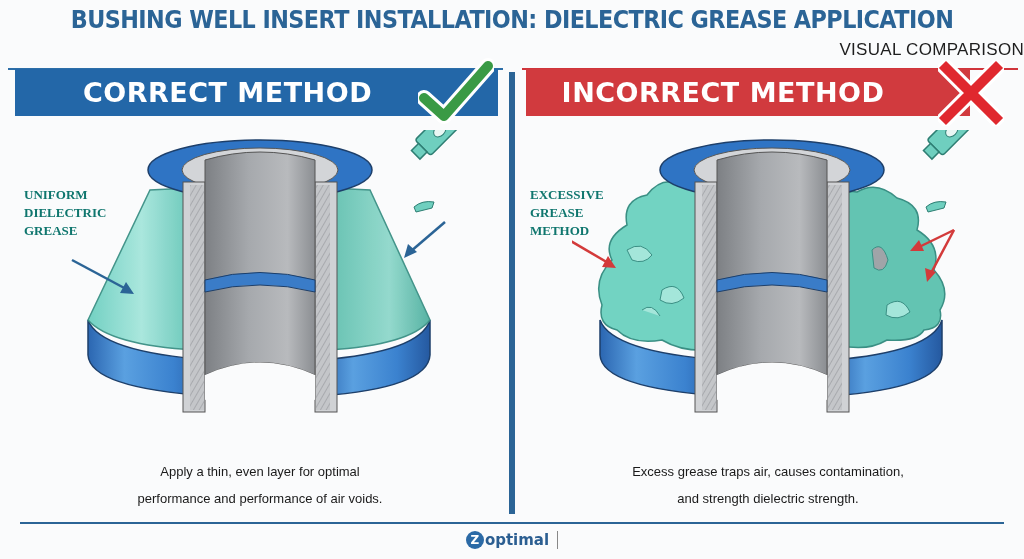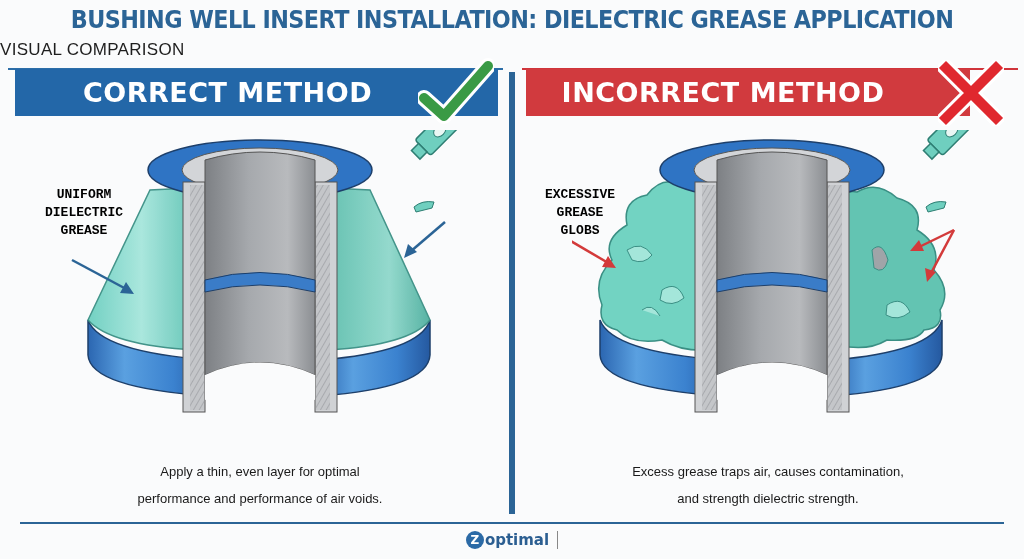--- a/index.html
+++ b/index.html
@@ -4,37 +4,37 @@
 <style>
   * { box-sizing: border-box; margin: 0; padding: 0; }
   html, body { width: 1024px; height: 559px; background: #fafbfc; overflow: hidden; }
   body { font-family: "Liberation Sans", "DejaVu Sans", sans-serif; position: relative; }
   .title {
     position: absolute; top: 6px; left: 0; width: 1024px; text-align: center;
     font-family: "DejaVu Sans", sans-serif; font-weight: bold; font-size: 24px;
     color: #2b6496; letter-spacing: -0.6px; transform: scaleX(0.93);
   }
   .subtitle {
-    position: absolute; top: 40px; left: 0; width: 1024px; text-align: left;
+    position: absolute; top: 40px; left: 0; width: 1024px; text-align: right;
     font-size: 17px; color: #1e1e1e; letter-spacing: 0.3px;
   }
   .divider-top-left { position: absolute; top: 68px; left: 8px; width: 495px; height: 2px; background: #2c6ea8; }
   .divider-top-right { position: absolute; top: 68px; left: 522px; width: 496px; height: 2px; background: #d0343b; }
   .banner {
     position: absolute; top: 69px; height: 47px; display: flex; align-items: center; justify-content: center;
     color: #fff; font-family: "DejaVu Sans", sans-serif; font-weight: bold; font-size: 27px; letter-spacing: 0.5px;
   }
   .banner.correct { left: 15px; width: 483px; background: #2367a8; padding-right: 70px; padding-left: 12px; }
   .banner.incorrect { left: 526px; width: 444px; background: #d13a3e; padding-right: 50px; }
   .mark { position: absolute; }
   .center-divider { position: absolute; left: 509px; top: 72px; width: 6px; height: 442px; background: #2b6496; }
   .panel-svg { position: absolute; top: 130px; }
   .label {
-    position: absolute; font-family: Liberation Mono, monospace; font-weight: bold; font-size: 13px;
-    color: #000000; text-align: center; line-height: 18px;
+    position: absolute; font-family: Liberation Serif, serif; font-weight: bold; font-size: 13px;
+    color: #0f766e; text-align: left; line-height: 18px;
   }
   .caption {
     position: absolute; top: 458px; width: 480px; text-align: center; font-size: 13px;
     color: #1a1a1a; line-height: 27px;
   }
   .footer-line { position: absolute; top: 522px; left: 20px; width: 984px; height: 2px; background: #2b6496; }
   .footer { position: absolute; top: 531px; left: 0; width: 1024px; display: flex; justify-content: center; align-items: center; gap: 8px; }
   .logo { display: flex; align-items: center; font-family: "DejaVu Sans", sans-serif; font-weight: bold; font-size: 15px; color: #2b5e91; }
   .logo-z { width: 18px; height: 18px; border-radius: 50%; background: #2b6aa6; color: #fff; font-size: 12px; display: flex; align-items: center; justify-content: center; margin-right: 1px; }
   .sep { width: 1px; height: 18px; background: #888; }
@@ -166,21 +166,21 @@
     <rect x="0" y="0" width="46" height="22" rx="3" fill="#6fcfbf" stroke="#2e7e73" stroke-width="1.5"></rect>
     <ellipse cx="24" cy="11" rx="7" ry="5" fill="#e9f7f4" stroke="#2e7e73"></ellipse>
     <rect x="-10" y="5" width="10" height="12" fill="#6fcfbf" stroke="#2e7e73" stroke-width="1.5"></rect>
   </g>
   <path d="M354 77 Q362 70 374 72 L372 78 Q364 80 356 82 Z" fill="#6fcfbf" stroke="#2e7e73"></path>
 </svg>
 
 <div class="label" style="left:530px;top:186px;width:100px">
   <div>EXCESSIVE</div>
   <div>GREASE</div>
-  <div>GLOBS</div>
+  <div>METHOD</div>
 </div>
 
 <div class="caption" style="left:20px">
   <div>Apply a thin, even layer for optimal</div>
   <div>performance and performance of air voids.</div>
 </div>
 <div class="caption" style="left:528px">
   <div>Excess grease traps air, causes contamination,</div>
   <div>and strength dielectric strength.</div>
 </div>

